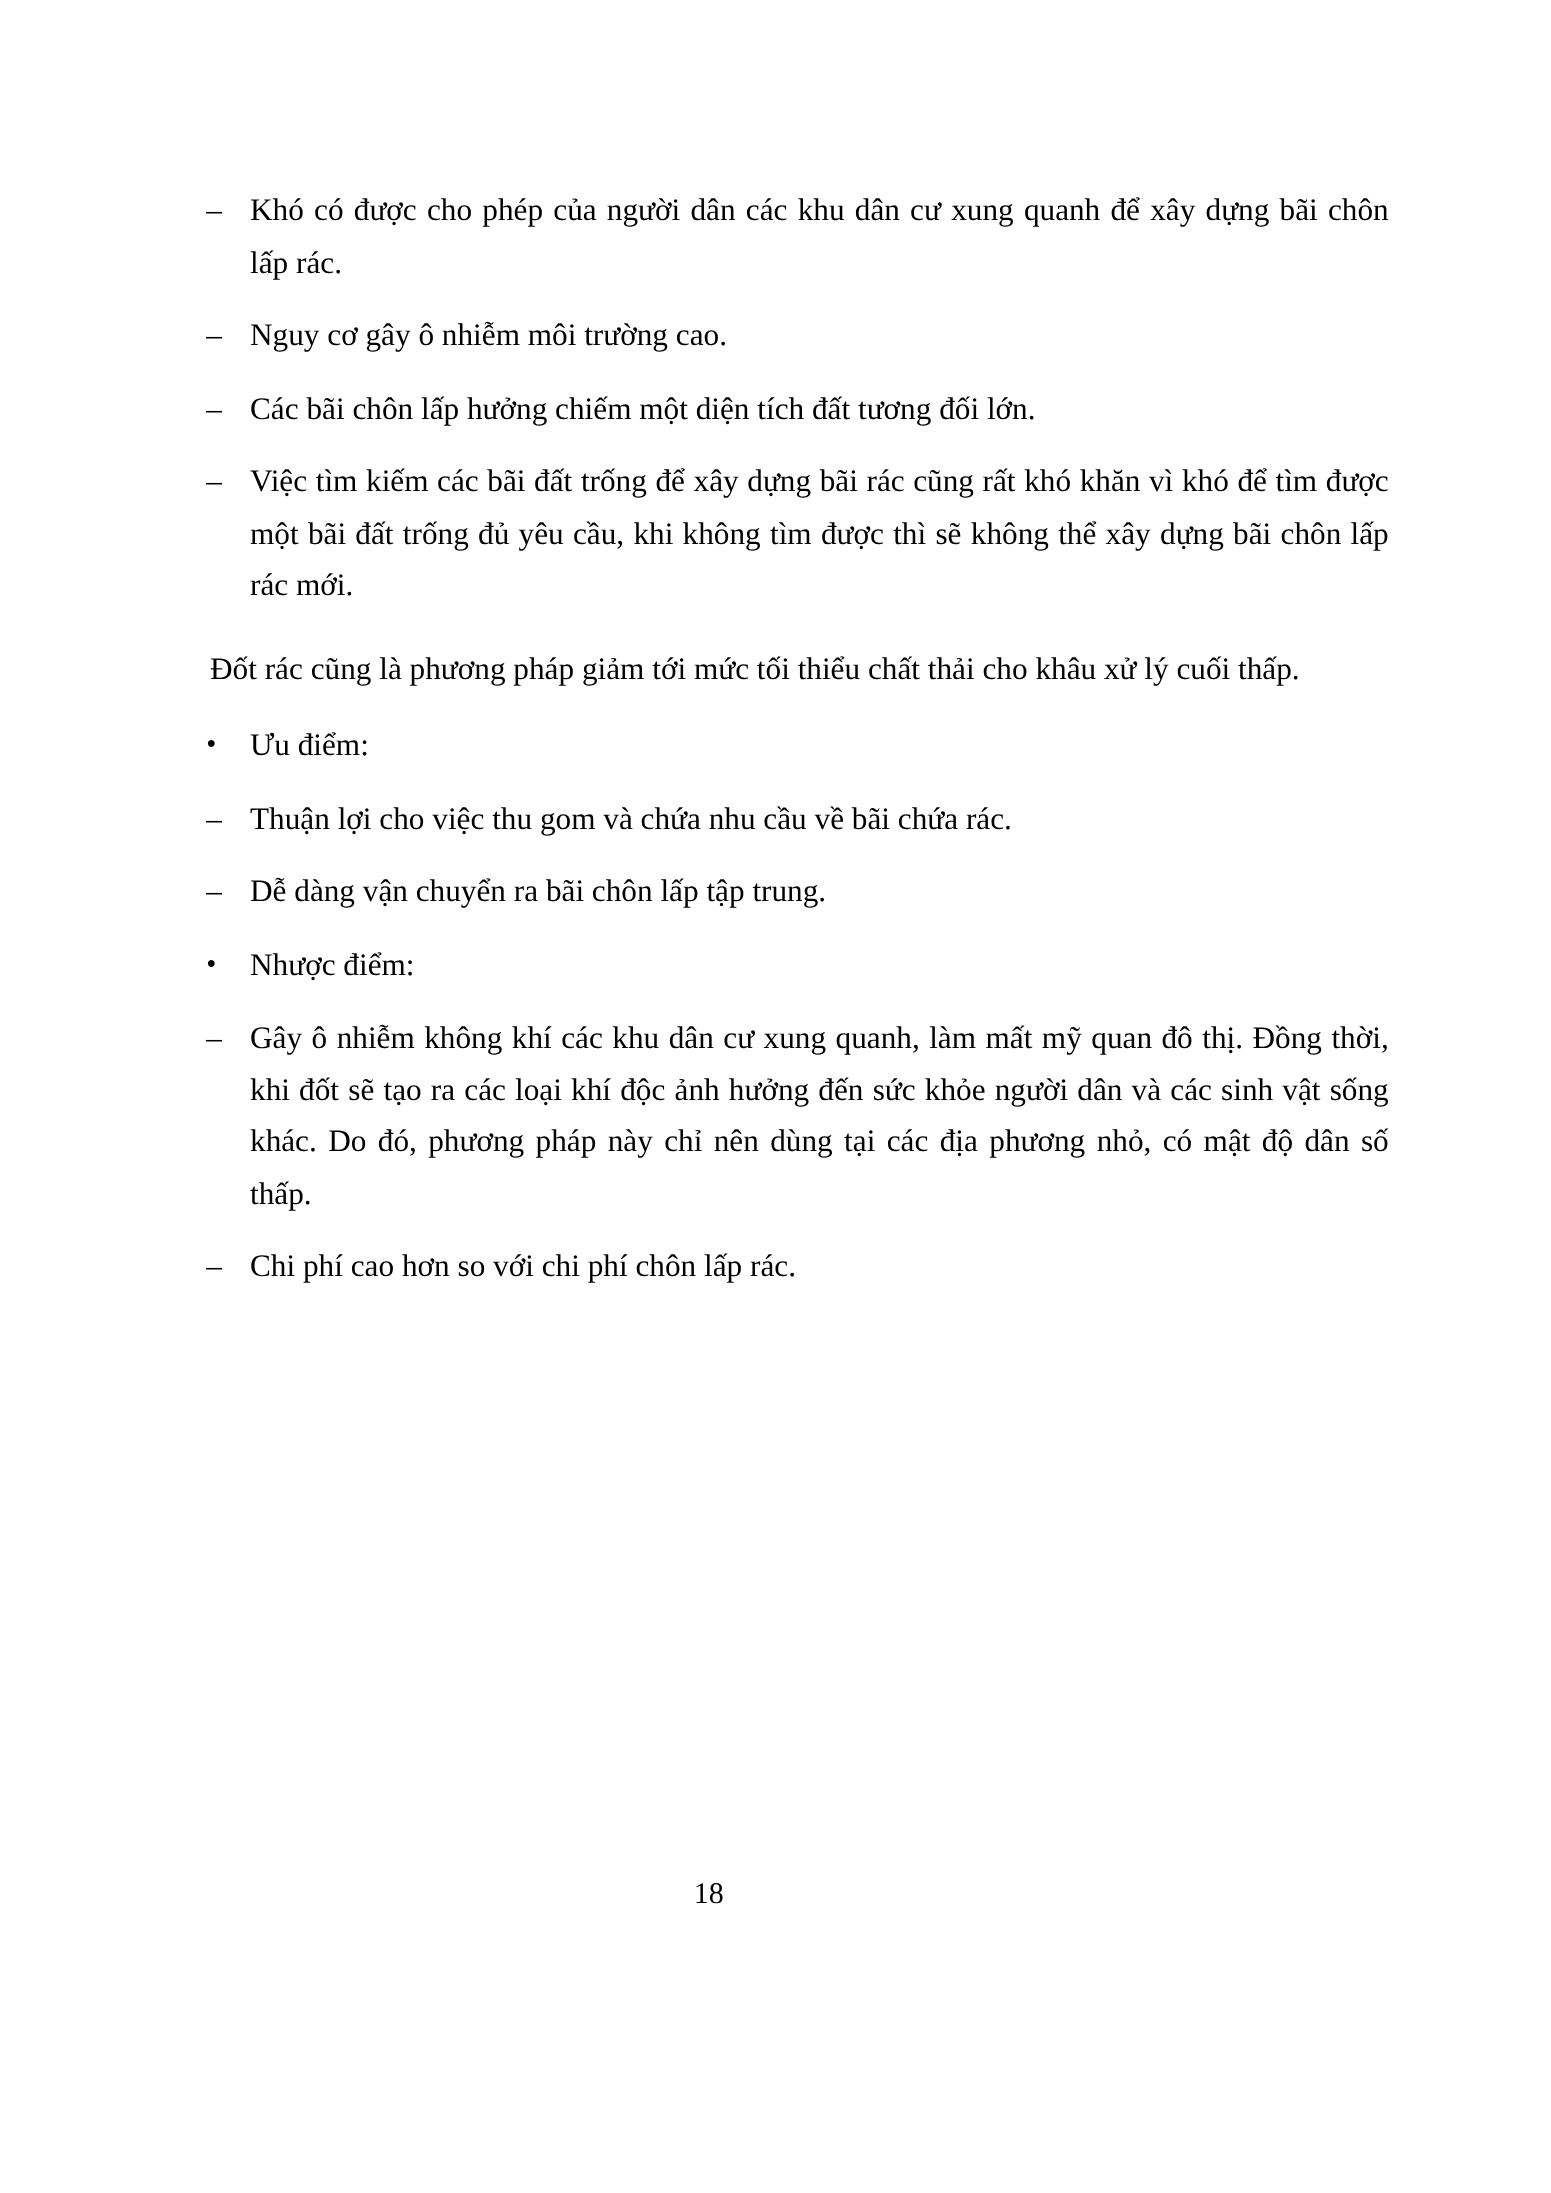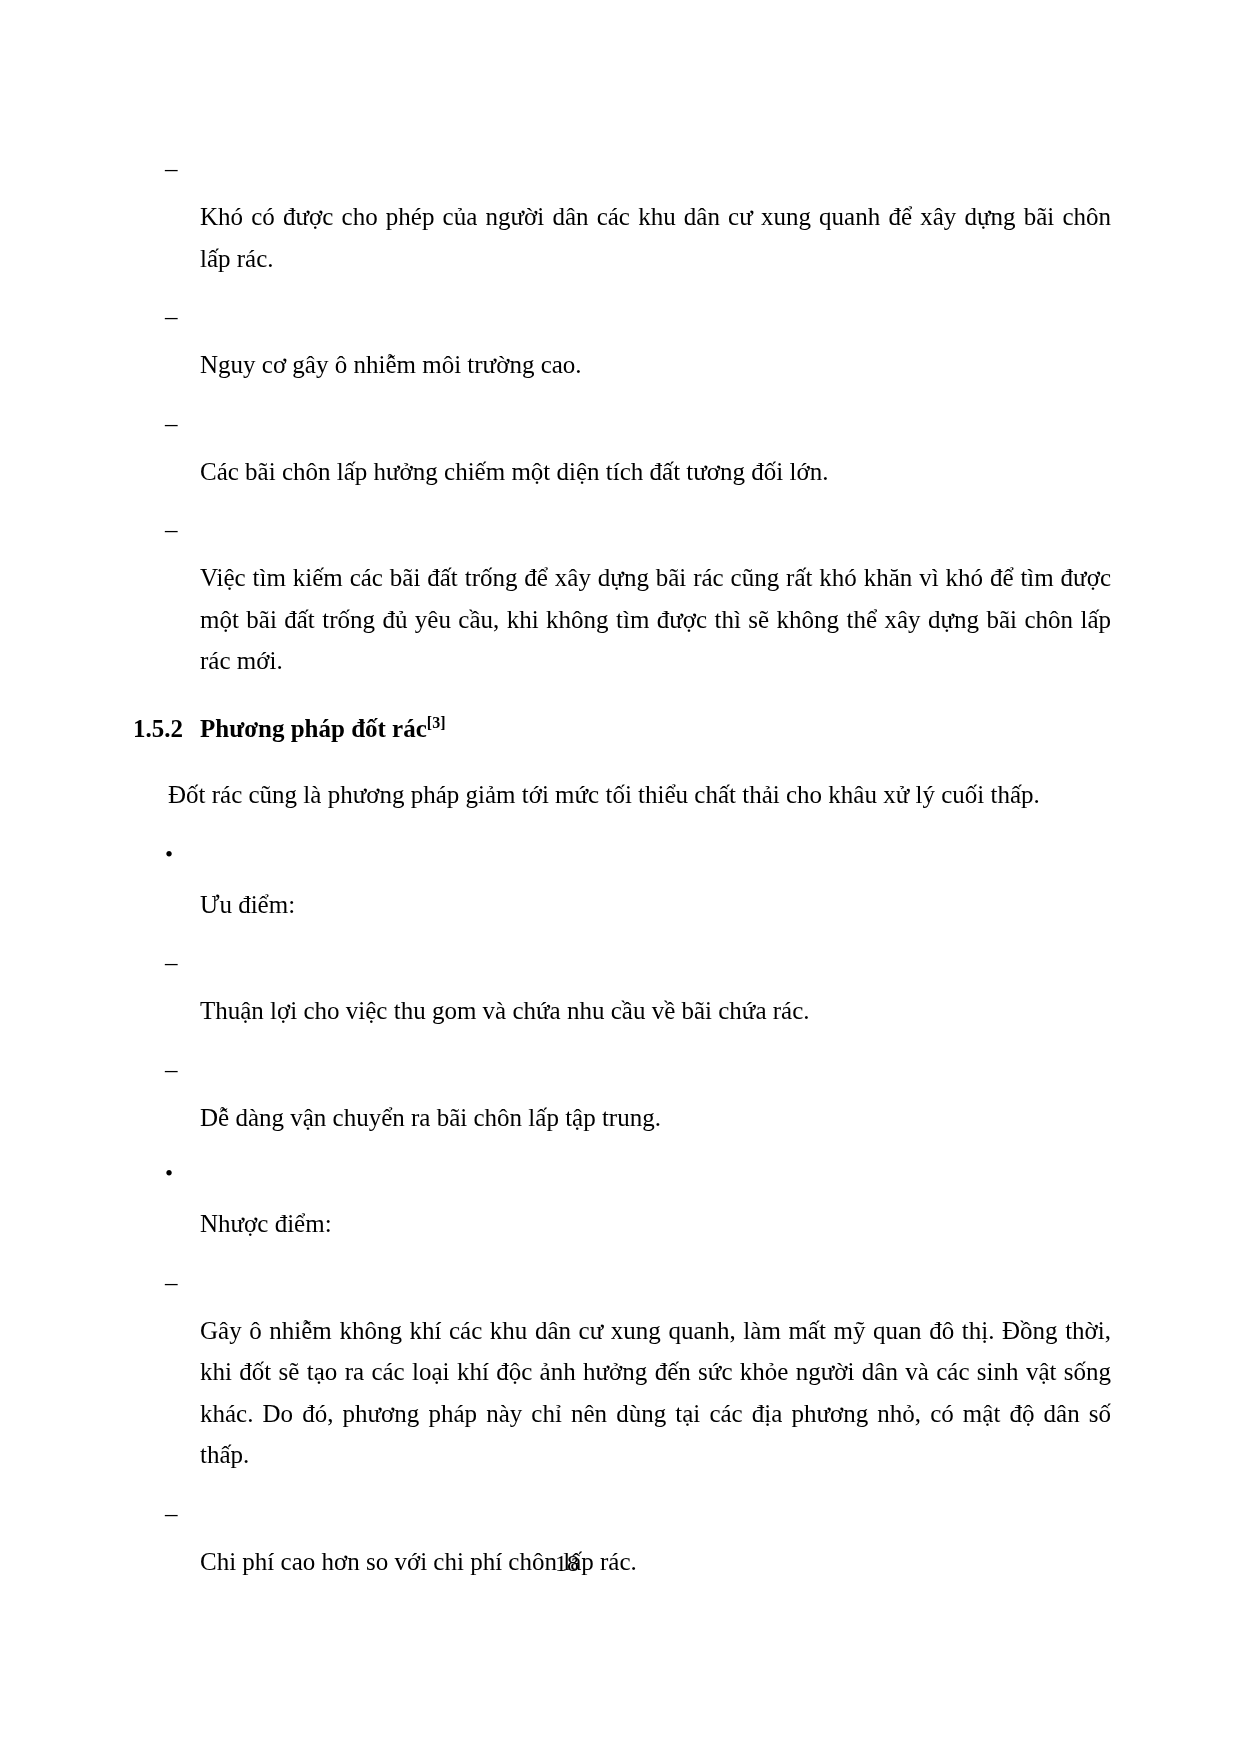--- a/index.html
+++ b/index.html
@@ -30,21 +30,20 @@
     margin-bottom: 17px;
     padding-left: 32px;
   }
   .li .marker {
     flex: 0 0 35px;
     width: 35px;
   }
   .li .li-text {
     flex: 1;
     text-align: justify;
-    margin-top: 48px;
   }
   .li.bullet .marker {
     font-size: 23px;
   }
   
   .heading {
     display: flex;
     font-weight: bold;
     margin-top: 26px;
     margin-bottom: 22px;
@@ -62,21 +61,21 @@
     line-height: 0;
   }
   
   .para {
     text-align: justify;
     text-indent: 35px;
     margin-bottom: 20px;
   }
   .page-number {
     position: absolute;
-    top: 1544px;
+    top: 1496px;
     left: 0;
     width: 1134px;
     text-align: center;
     font-size: 24px;
   }
 </style>
 </head>
 <body>
 
 <div class="page">
@@ -92,24 +91,20 @@
     </div>
     <div class="li dash">
       <span class="marker">–</span>
       <span class="li-text">Các bãi chôn lấp hưởng chiếm một diện tích đất tương đối lớn.</span>
     </div>
     <div class="li dash">
       <span class="marker">–</span>
       <span class="li-text">Việc tìm kiếm các bãi đất trống để xây dựng bãi rác cũng rất khó khăn vì khó để tìm được một bãi đất trống đủ yêu cầu, khi không tìm được thì sẽ không thể xây dựng bãi chôn lấp rác mới.</span>
     </div>
 
-    <div class="heading">
-      <span class="h-num">1.5.2</span>
-      <span class="h-title"><span>Phương pháp đốt rác</span><sup class="ref">[3]</sup></span>
-    </div>
 
     <p class="para">Đốt rác cũng là phương pháp giảm tới mức tối thiểu chất thải cho khâu xử lý cuối thấp.</p>
 
     <div class="li bullet">
       <span class="marker">•</span>
       <span class="li-text">Ưu điểm:</span>
     </div>
     <div class="li dash">
       <span class="marker">–</span>
       <span class="li-text">Thuận lợi cho việc thu gom và chứa nhu cầu về bãi chứa rác.</span>

